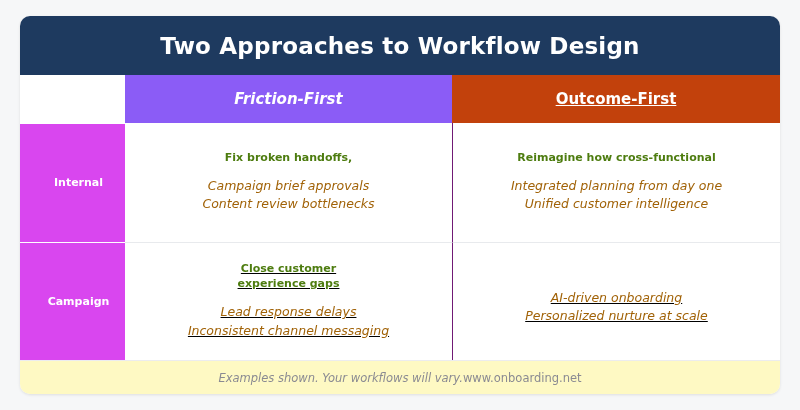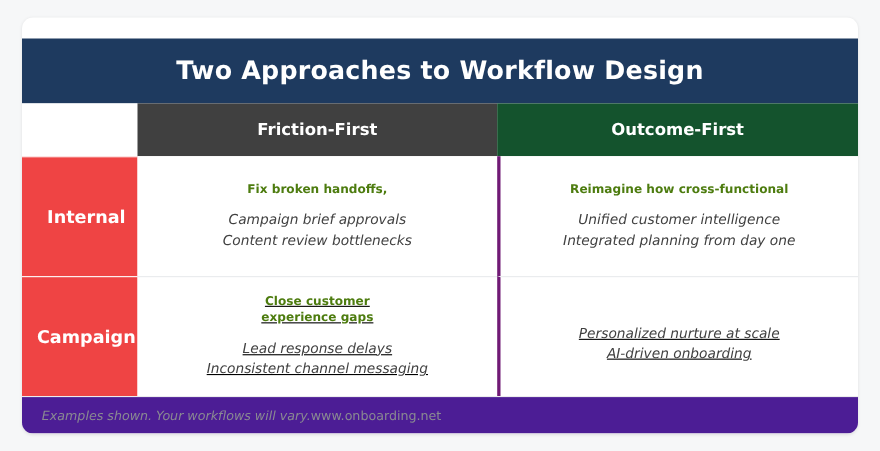--- a/index.html
+++ b/index.html
@@ -27,21 +27,20 @@
   }
 
   
   .title-bar {
     height: 59px;
     background: #1e3a5f;
     display: flex;
     align-items: center;
     justify-content: center;
     flex: 0 0 auto;
-    margin-top: 19px;
   }
   .title-bar .title-text {
     color: #ffffff;
     font-size: 23px;
     font-weight: bold;
     letter-spacing: 0.2px;
   }
 
   
   .grid {
@@ -56,72 +55,72 @@
   }
 
   .col-head {
     display: flex;
     align-items: center;
     justify-content: center;
     color: #ffffff;
     font-size: 15px;
     font-weight: bold;
   }
-  .col-head.friction { background: #404040; }
-  .col-head.outcome  { background: #14532d; }
+  .col-head.friction { background: #8b5cf6; font-style: italic; }
+  .col-head.outcome  { background: #c2410c; text-decoration: underline; }
 
   .row-label {
-    background: #ef4444;
+    background: #d946ef;
     color: #ffffff;
-    font-size: 16px;
+    font-size: 11px;
     font-weight: bold;
     display: flex;
     align-items: center;
     justify-content: center;
     border-top: 1px solid #ffffff;
     padding-left: 12px;
   }
 
   .cell {
     background: #ffffff;
     display: flex;
     flex-direction: column;
     align-items: center;
     justify-content: center;
     padding: 6px 18px;
     box-sizing: border-box;
     text-align: center;
   }
-  .cell.divider-left { border-left: 3px solid #701a75; }
+  .cell.divider-left { border-left: 1px solid #701a75; }
   .cell.row2 { border-top: 1px solid #e8eaed; text-decoration: underline; }
 
   .cell .headline {
     color: #4d7c0f;
     font-size: 11px;
     font-weight: bold;
     line-height: 1.30;
     margin-bottom: 12px;
   }
   .cell .examples {
-    color: #404040;
+    color: #a16207;
     font-size: 12.5px;
     font-style: italic;
     line-height: 1.48;
   }
   .cell .examples div { white-space: nowrap; }
 
   
   .footer {
     flex: 0 0 auto;
     height: 34px;
-    background: #4c1d95;
+    background: #fef9c3;
     border-top: 1px solid #ececee;
     display: flex;
     align-items: center;
-    justify-content: flex-start;
+    justify-content: center;
     padding: 0 18px;
     box-sizing: border-box;
   }
   .footer .note {
     color: #8a8a92;
     font-size: 11.5px;
     font-style: italic;
   }
   .footer .site {
     color: #8a8a92;
@@ -161,22 +160,22 @@
         <div>Campaign brief approvals</div>
         <div>Content review bottlenecks</div>
       </div>
     </div>
 
     <div class="cell divider-left">
       <div class="headline">
         <div>Reimagine how cross-functional</div>
       </div>
       <div class="examples">
+        <div>Integrated planning from day one</div>
         <div>Unified customer intelligence</div>
-        <div>Integrated planning from day one</div>
       </div>
     </div>
 
     <div class="row-label">
       <span>Campaign</span>
     </div>
 
     <div class="cell row2">
       <div class="headline">
         <div>Close customer</div>
@@ -185,22 +184,22 @@
       <div class="examples">
         <div>Lead response delays</div>
         <div>Inconsistent channel messaging</div>
       </div>
     </div>
 
     <div class="cell row2 divider-left">
       <div class="headline">
       </div>
       <div class="examples">
+        <div>AI-driven onboarding</div>
         <div>Personalized nurture at scale</div>
-        <div>AI-driven onboarding</div>
       </div>
     </div>
 
   </div>
 
   <div class="footer">
     <span class="note">Examples shown. Your workflows will vary.</span>
     <span class="site">www.onboarding.net</span>
   </div>
 

